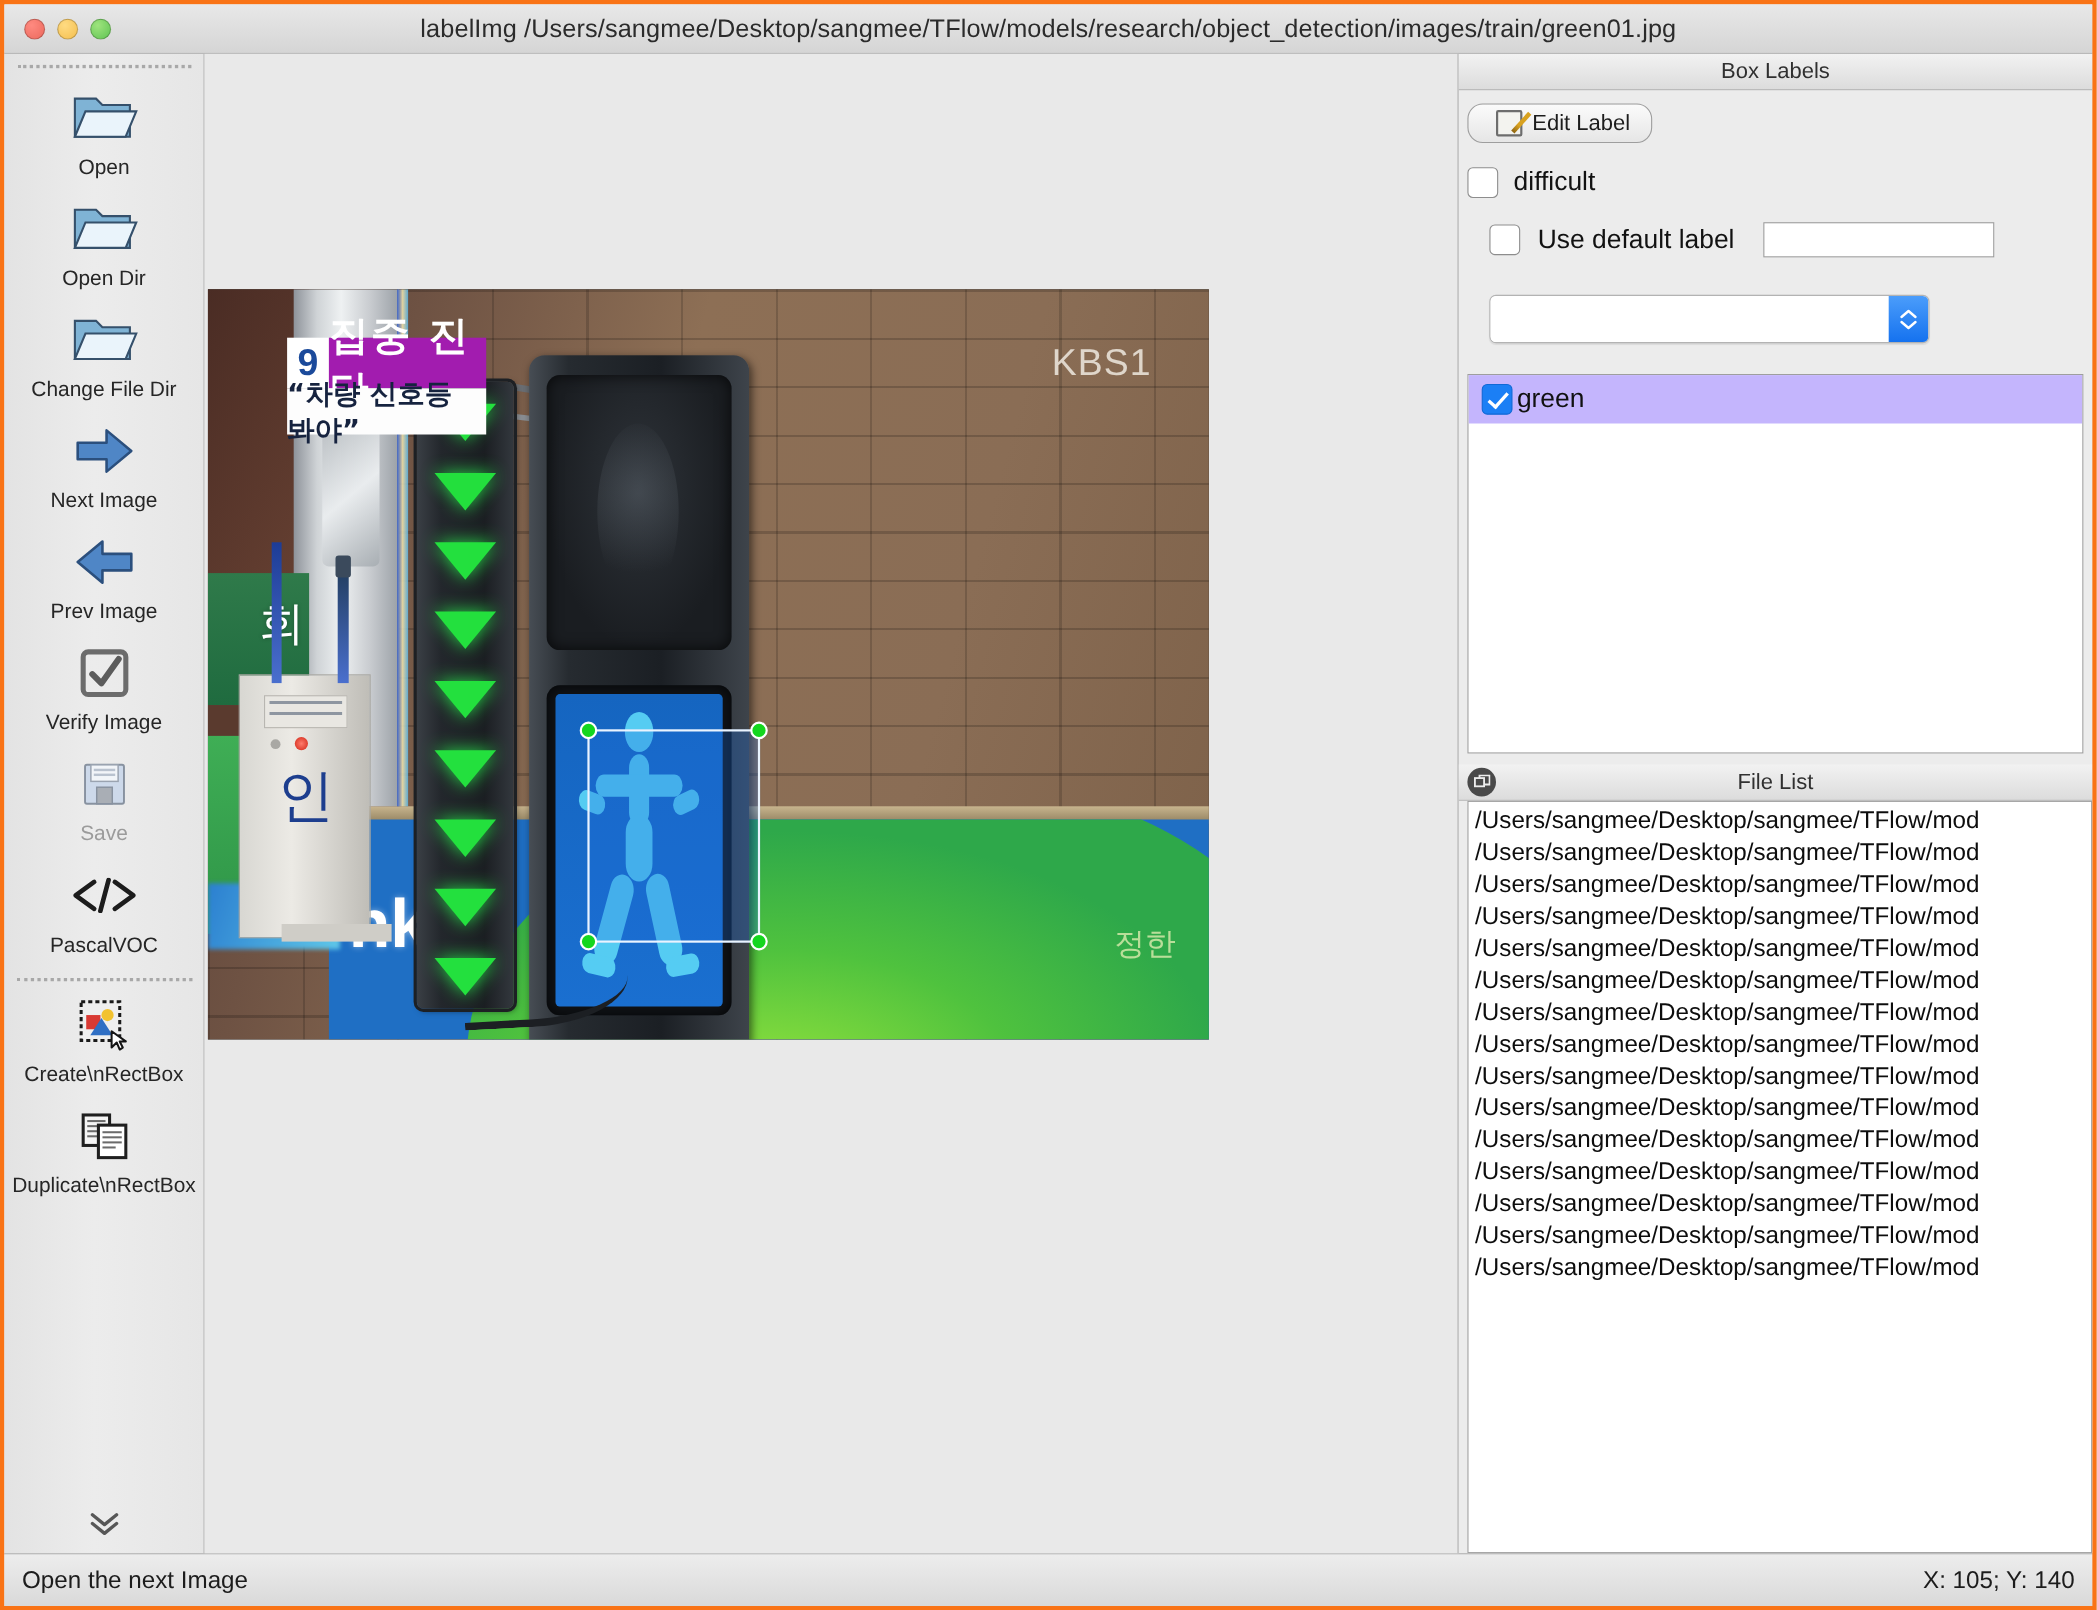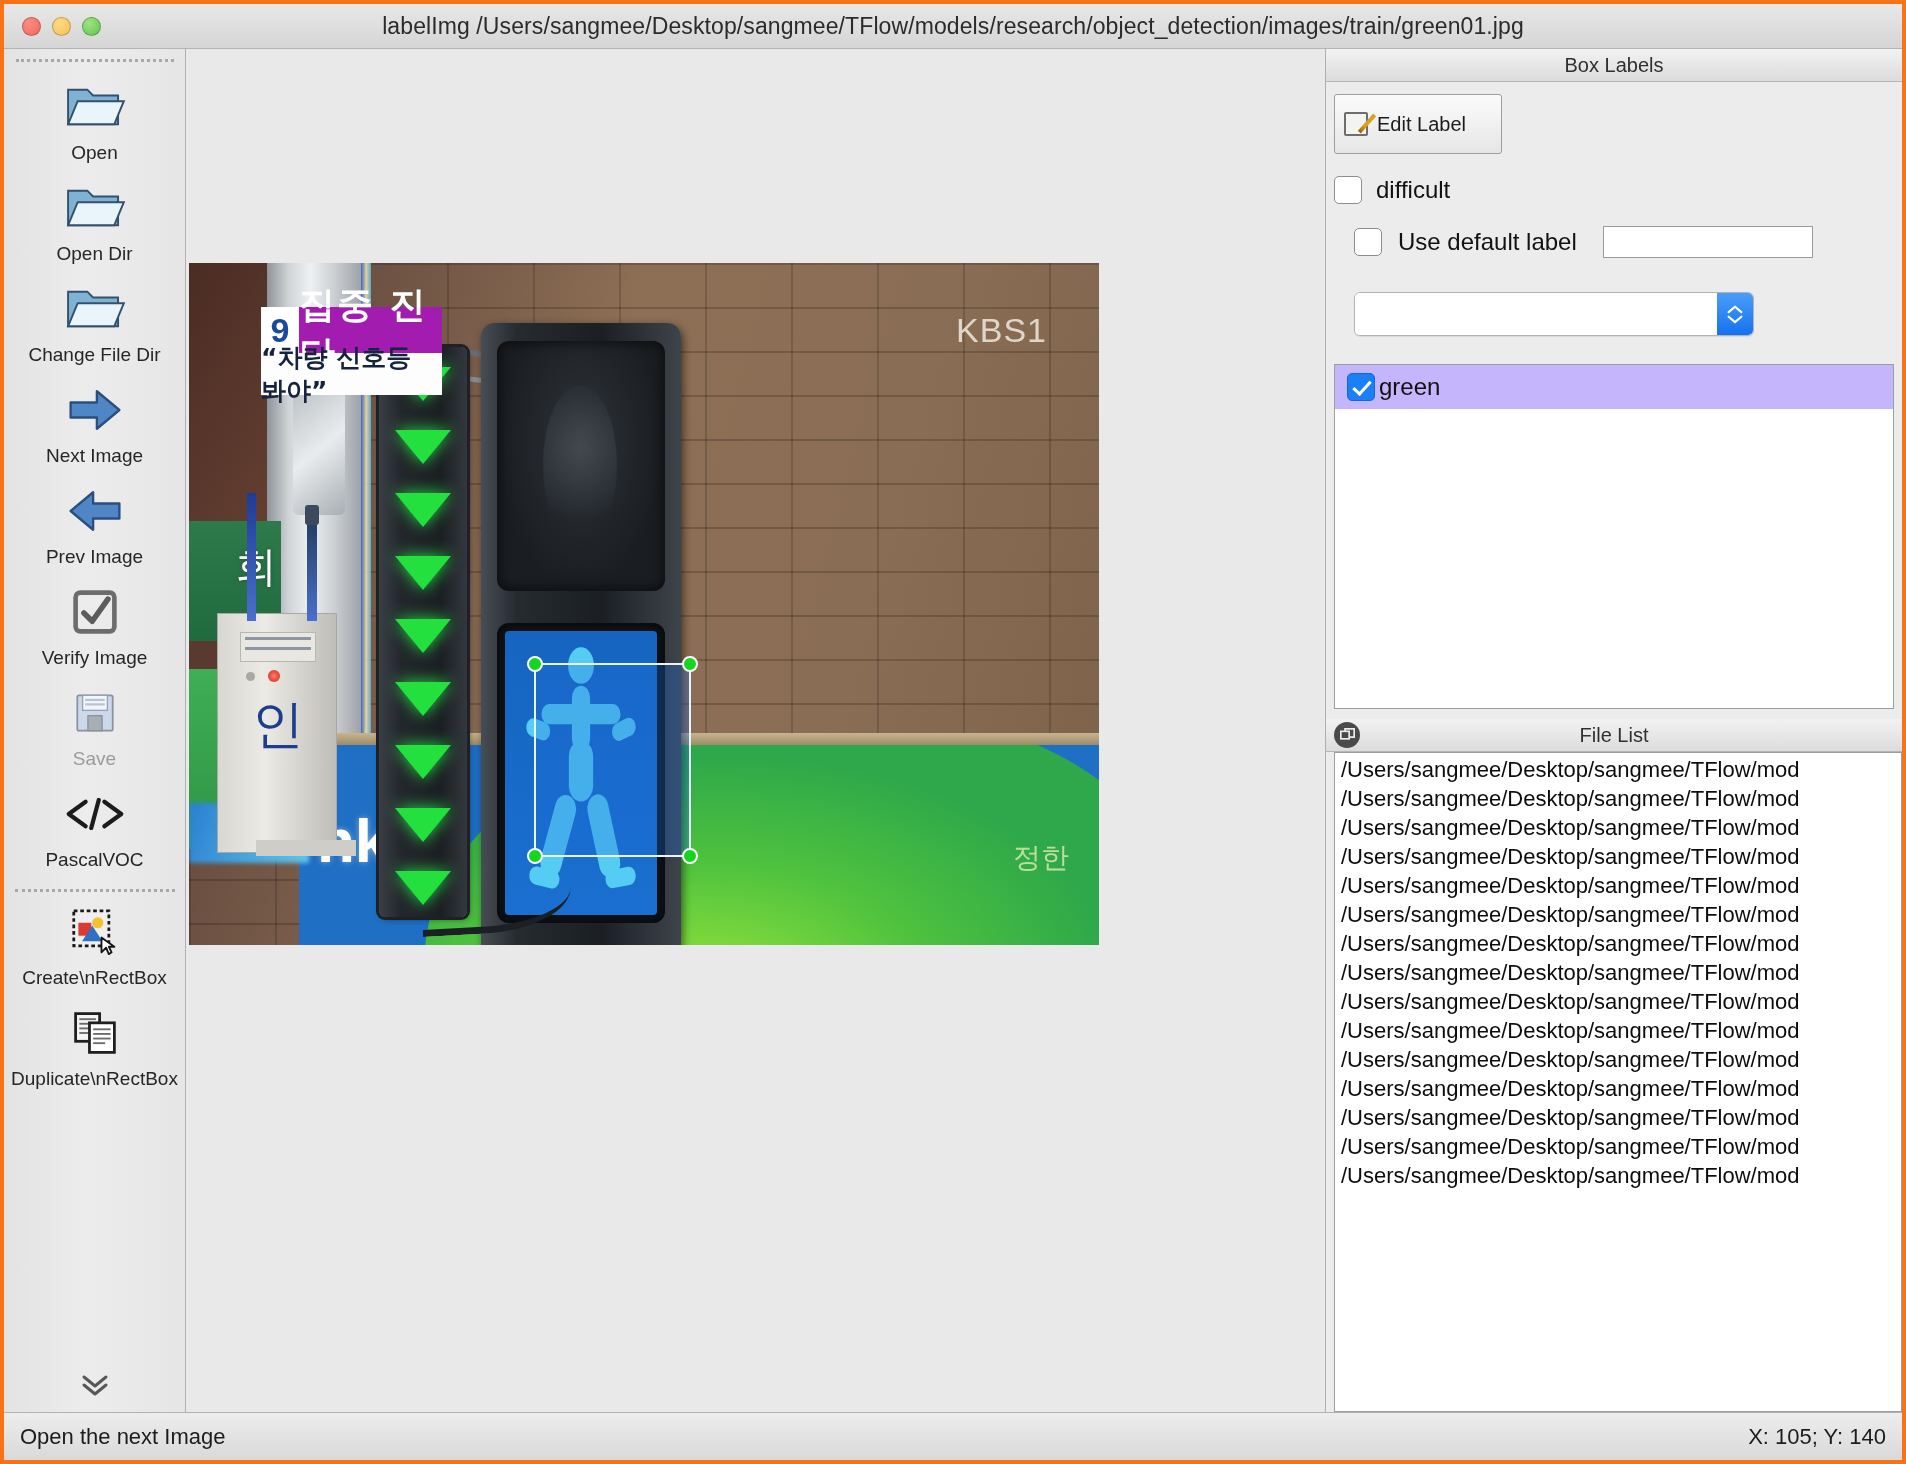--- a/index.html
+++ b/index.html
@@ -298,24 +298,24 @@
   .dock-float-btn {
     position: absolute; left: 8px; top: 50%; transform: translateY(-50%);
     width: 26px; height: 26px; border-radius: 50%;
     background: #4a4a4a; color: #ededed;
     display: flex; align-items: center; justify-content: center;
     font-size: 15px;
   }
   .box-labels-pane { flex: 0 0 auto; padding: 12px 0 0 0; }
 
   .edit-label-btn {
-    margin: 0 0 0 8px; width: 168px; height: 60px;
+    margin: 0 0 0 8px; width: 168px; height: 36px;
     background: linear-gradient(to bottom, #fbfbfb, #e6e6e6);
-    border: 1px solid #9e9e9e; border-radius: 3px;
-    display: flex; align-items: center; gap: 8px; padding-left: 8px;
+    border: 1px solid #9e9e9e; border-radius: 14px;
+    display: flex; align-items: center; gap: 8px; padding-left: 24px;
     font-size: 20px; color: #1c1c1c;
   }
   .pencil-icon { width: 26px; height: 26px; position: relative; flex: 0 0 26px; }
   .pencil-icon .sheet {
     position: absolute; inset: 1px 1px 1px 1px;
     background: #f3f3ef; border: 2px solid #6d6d6d; border-radius: 2px;
   }
   .pencil-icon .pen {
     position: absolute; right: 0px; top: 1px; width: 4px; height: 23px;
     background: linear-gradient(to bottom, #d8a11f 65%, #8d6412 100%);

